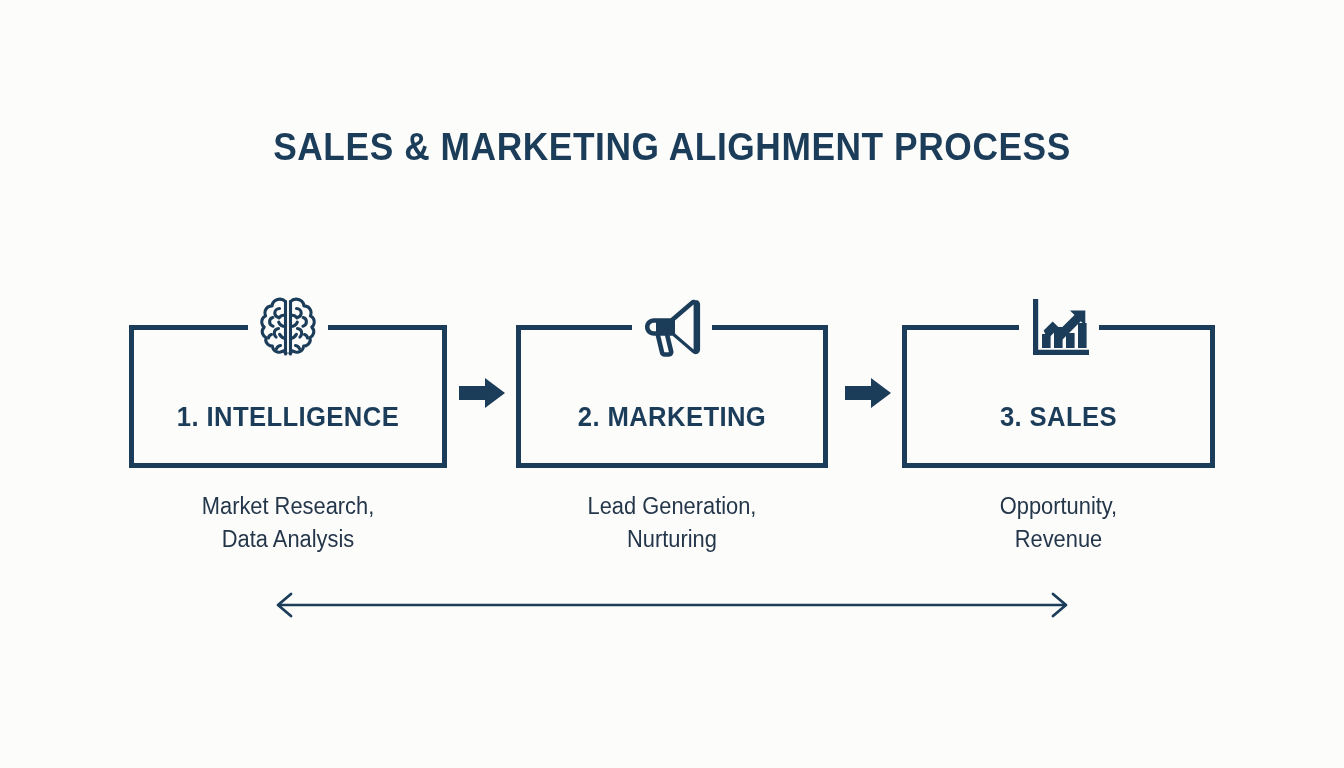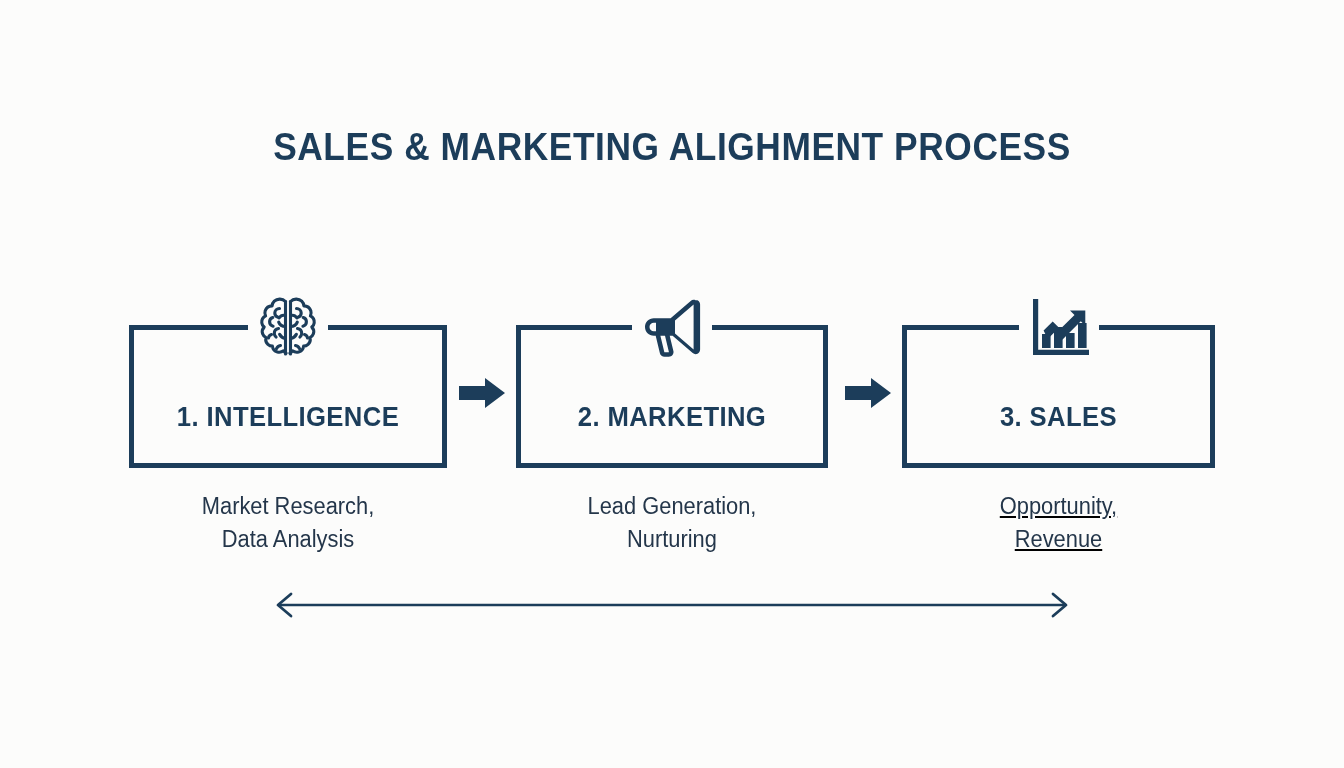--- a/index.html
+++ b/index.html
@@ -48,21 +48,21 @@
     height: 260px;
   }
 
   .step {
     position: absolute;
     top: 12px;
     width: 318px;
   }
   .step-1 { left: 129px; width: 318px; }
   .step-2 { left: 516px; width: 312px; }
-  .step-3 { left: 902px; width: 313px; text-decoration: underline; }
+  .step-3 { left: 902px; width: 313px; }
 
   
   .box {
     position: relative;
     height: 138px;
     box-sizing: border-box;
     border: 5px solid #1c3d5a;
     border-top: none;
     margin-top: 18px;
   }

